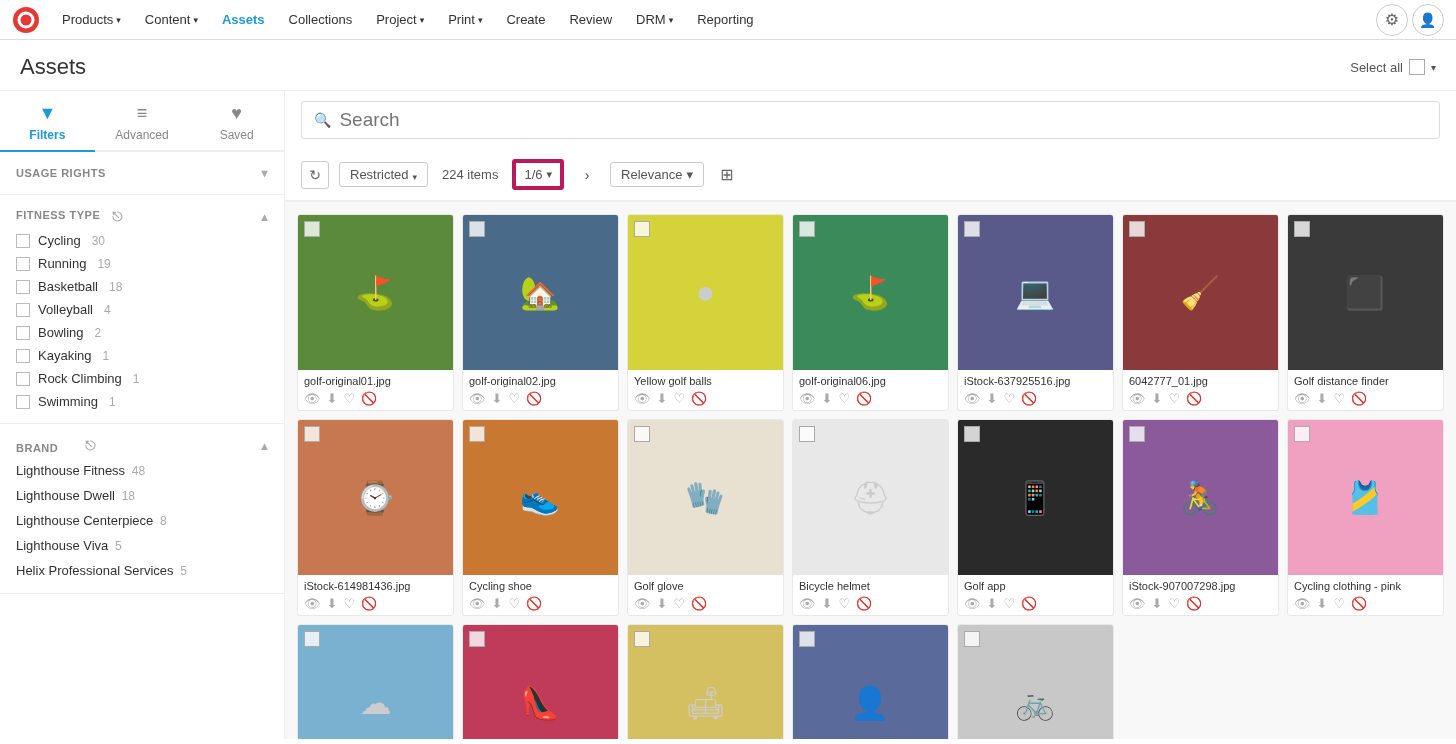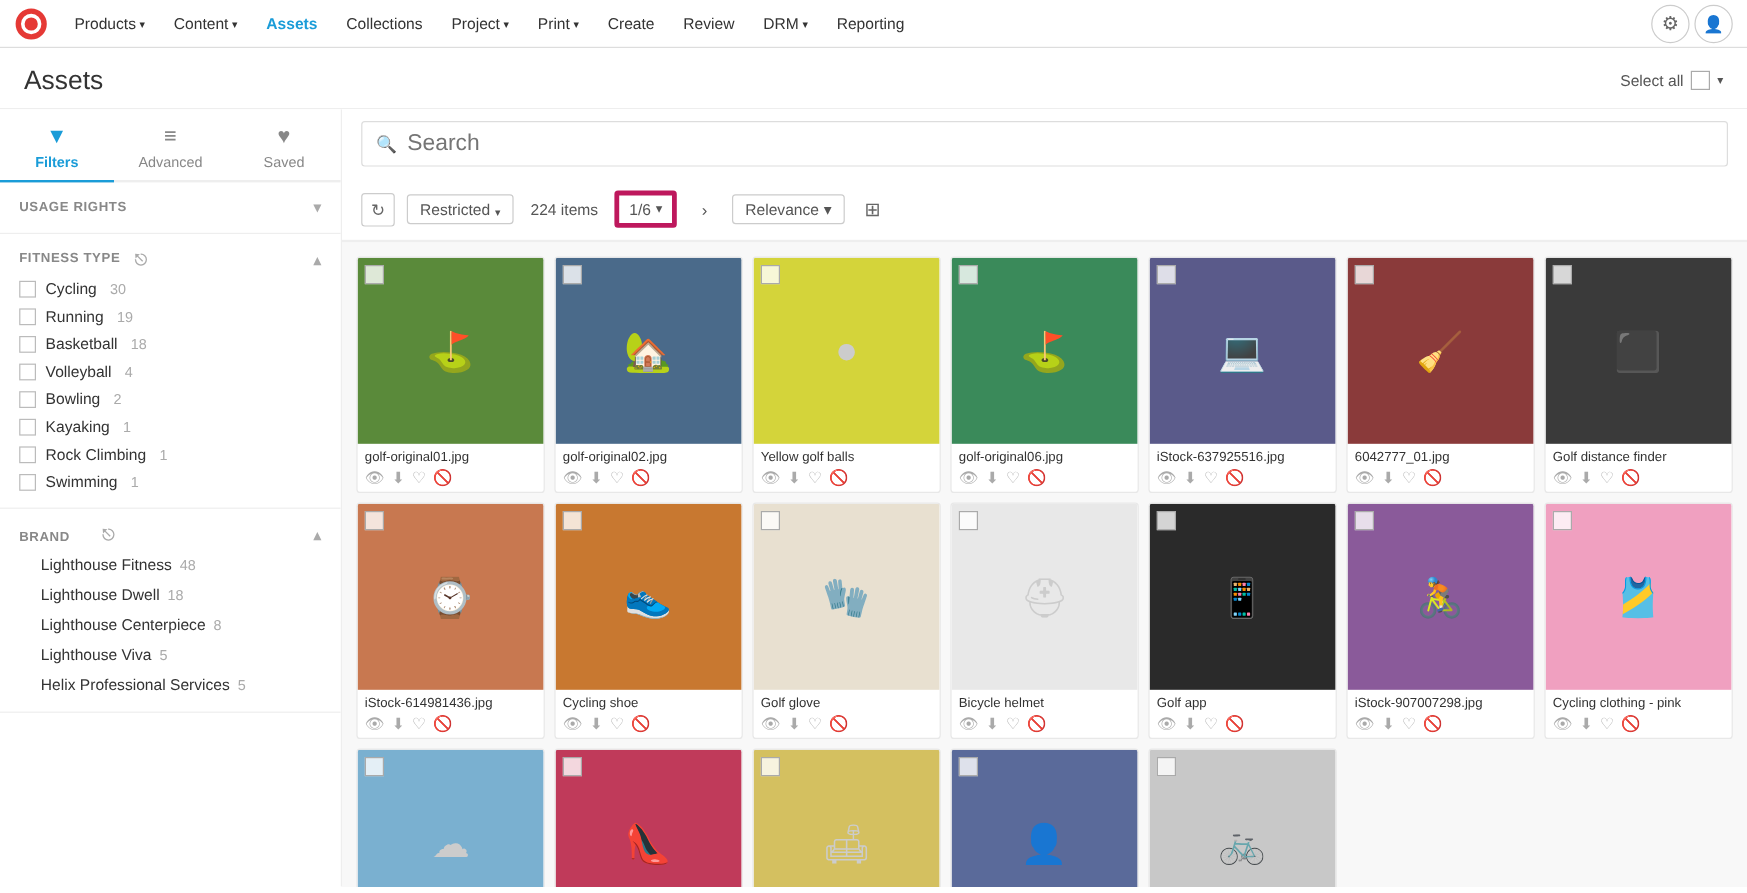--- a/index.html
+++ b/index.html
@@ -76,21 +76,21 @@
       display: flex; align-items: center; gap: 8px;
       padding: 4px 0; font-size: 13px; cursor: pointer;
     }
     .filter-checkbox {
       width: 14px; height: 14px; border: 1px solid #bbb; flex-shrink: 0; background: #fff;
     }
     .filter-label { color: #333; }
     .filter-count { color: #aaa; margin-left: 3px; font-size: 12px; }
 
     .brand-item {
-      padding: 5px 0; font-size: 13px; cursor: pointer; color: #333; margin-left: 18px;
+      padding: 5px 0; font-size: 13px; cursor: pointer; color: #333;
     }
     .brand-count { color: #aaa; font-size: 12px; margin-left: 3px; }
 
     
     .content-area {
       flex: 1; overflow-y: auto; background: #f8f8f8;
     }
 
     
     .toolbar {

